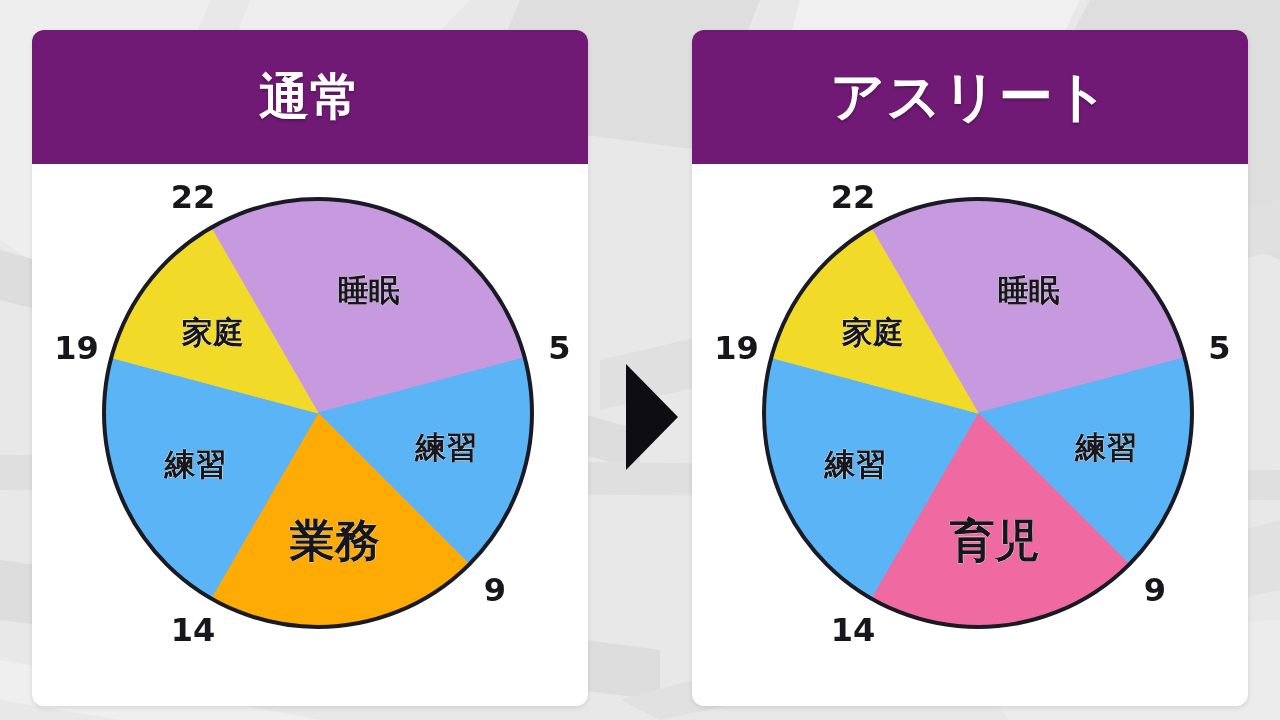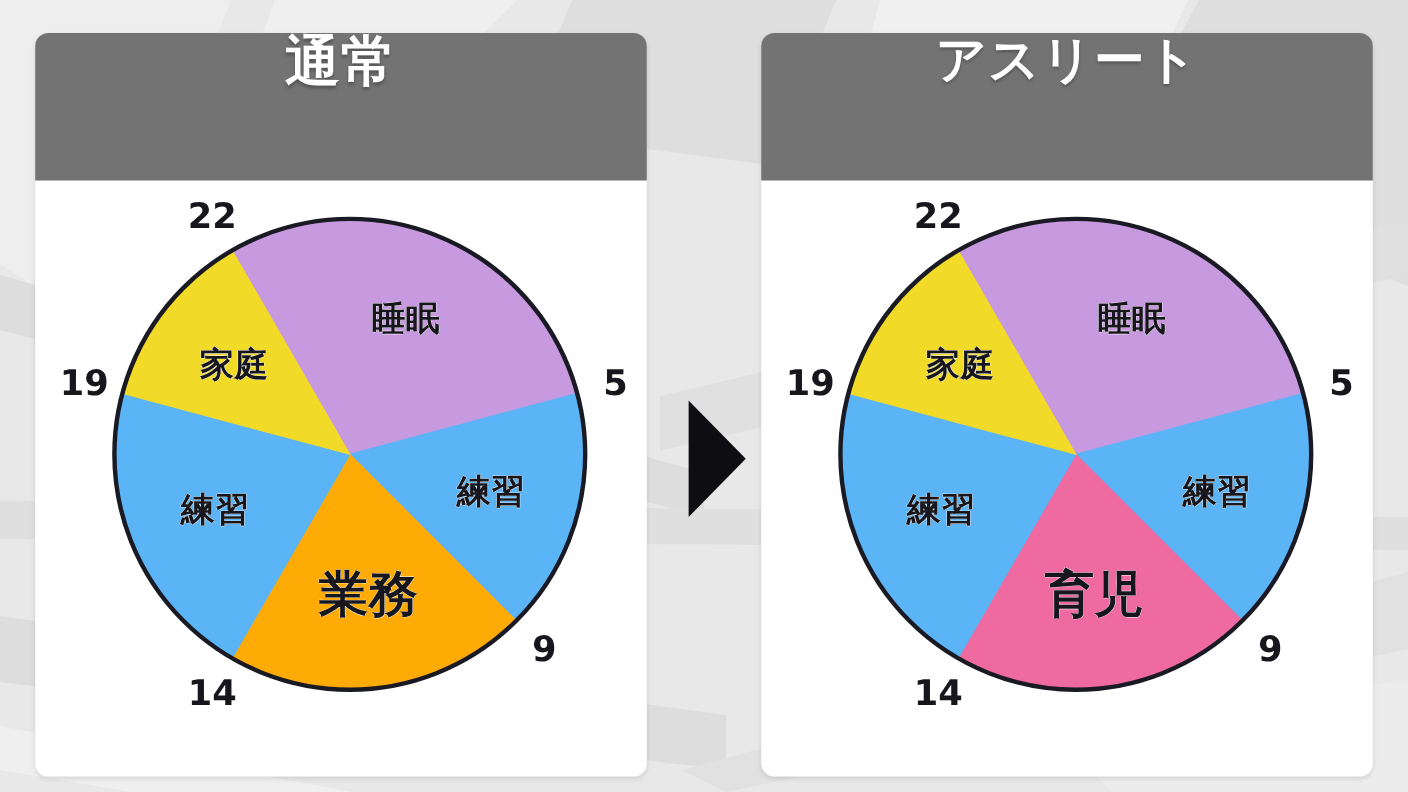--- a/index.html
+++ b/index.html
@@ -39,37 +39,38 @@
     background: #ffffff;
     border-radius: 12px;
     box-shadow: 0 2px 5px rgba(0,0,0,0.10);
   }
 
   .panel-header {
     position: absolute;
     left: 0; top: 0;
     width: 100%;
     height: 134px;
-    background: #737373;
+    background: #701a75;
     border-radius: 12px 12px 0 0;
     display: flex;
+    align-items: center;
     justify-content: center;
     box-sizing: border-box;
   }
   .panel-header-text {
     color: #ffffff;
     font-weight: bold;
     text-align: center;
     line-height: 1.05;
     letter-spacing: 1px;
     text-shadow: 0 2px 3px rgba(0,0,0,0.28);
     font-family: "DejaVu Sans", "Liberation Sans", sans-serif;
   }
   .hdr-one-line { font-size: 50px; }
-  .hdr-two-line { font-size: 46px; }
+  .hdr-two-line { font-size: 54px; }
   .hdr-two-line .l2 { letter-spacing: 0px; }
 
   
   .chart-area {
     position: absolute;
     left: 0;
     top: 134px;
     width: 556px;
     height: 542px;
   }

